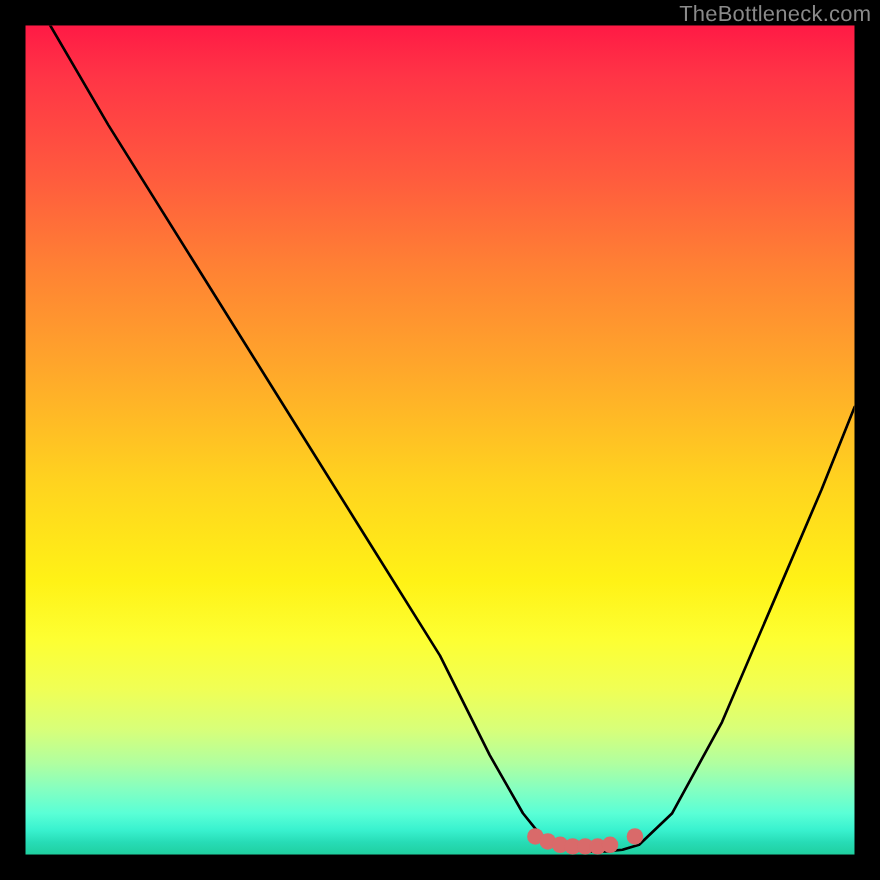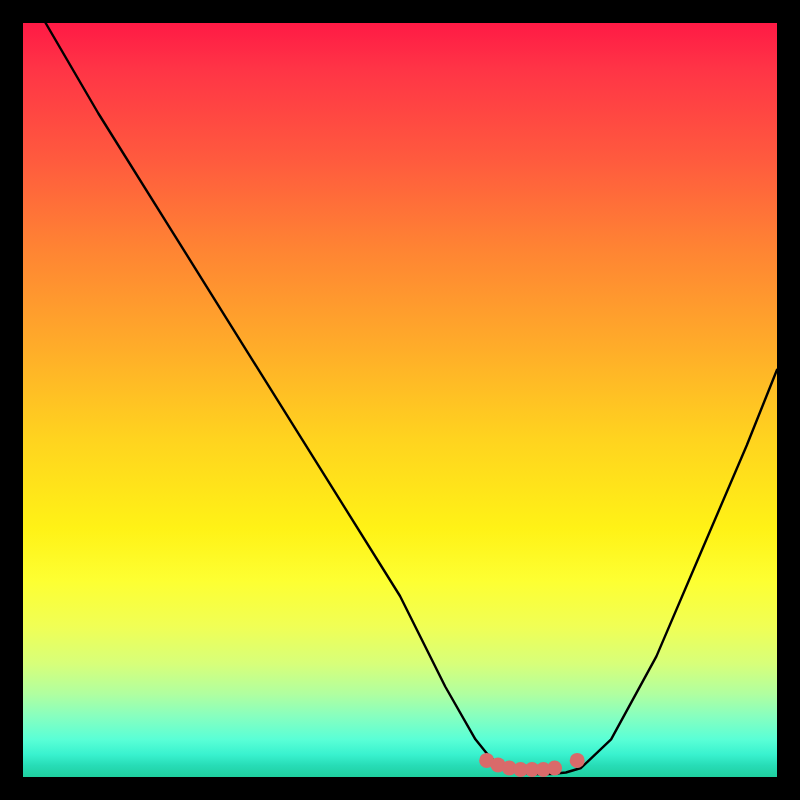--- a/index.html
+++ b/index.html
@@ -80,13 +80,14 @@
           <circle cx="475.0" cy="741.9" r="7.5" fill="#d96a6a"></circle>
           <circle cx="486.3" cy="745.0" r="7.5" fill="#d96a6a"></circle>
           <circle cx="497.6" cy="746.5" r="7.5" fill="#d96a6a"></circle>
           <circle cx="509.0" cy="746.5" r="7.5" fill="#d96a6a"></circle>
           <circle cx="520.3" cy="746.5" r="7.5" fill="#d96a6a"></circle>
           <circle cx="531.6" cy="745.0" r="7.5" fill="#d96a6a"></circle>
           <circle cx="554.2" cy="737.4" r="7.5" fill="#d96a6a"></circle>
         </g>
     </svg>
   </div>
+  <div class="watermark">TheBottleneck.com</div>
 </div>
 
 </body></html>

